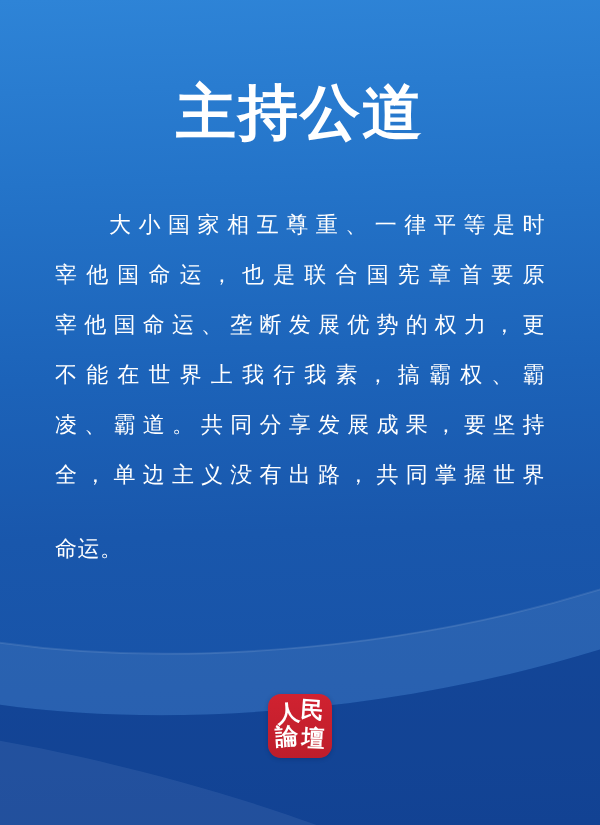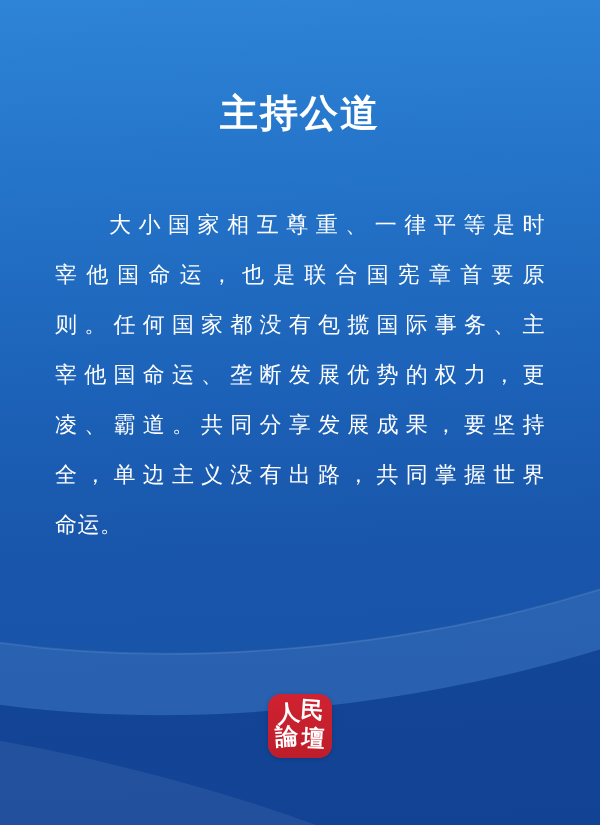--- a/index.html
+++ b/index.html
@@ -7,37 +7,37 @@
     position:relative;
     width:600px;height:825px;
     overflow:hidden;
     font-family:"Liberation Sans","DejaVu Sans",sans-serif;
     background:linear-gradient(178deg,#2E84D7 0%,#2474C9 22%,#1C63B9 45%,#1957AC 64%,#174FA3 100%);
   }
   .waves{position:absolute;left:0;top:0;width:600px;height:825px;pointer-events:none;}
   .title{
     position:absolute;left:0;top:90px;width:600px;
     text-align:center;
-    font-size:38px;line-height:46px;font-weight:bold;
+    font-size:60px;line-height:46px;font-weight:bold;
     letter-spacing:2px;color:#ffffff;
   }
   .body-text{
     position:absolute;left:55px;top:200px;width:490px;
     color:#ffffff;font-weight:normal;
     font-size:22px;letter-spacing:0.5px;
   }
   .line{
     height:50px;line-height:50px;
     text-align:justify;
     -moz-text-align-last:justify;
     text-align-last:justify;
     white-space:nowrap;
   }
   .line.first{padding-left:54px;}
-  .line.last{text-align:left;-moz-text-align-last:left;text-align-last:left;}
+  .line.last{text-align:left;-moz-text-align-last:left;text-align-last:left;margin-top:24px;}
   .logo{
     position:absolute;left:268px;top:694px;
     width:64px;height:64px;box-sizing:border-box;
     border-radius:13px;
     background:linear-gradient(180deg,#D02230 0%,#BE1D2B 100%);
     display:grid;
     grid-template-columns:1fr 1fr;
     grid-template-rows:1fr 1fr;
     padding:5px 6px;
     box-shadow:0 1px 4px rgba(0,20,60,0.25);
@@ -66,22 +66,22 @@
     <path d="M -5,740 C 100,758 230,792 330,830 L -5,830 Z" fill="rgba(200,225,255,0.09)"></path>
 
     <path d="M -5,642 C 160,666 390,655 605,588" fill="none" stroke="rgba(255,255,255,0.10)" stroke-width="2"></path>
   </svg>
 
   <div class="title">主持公道</div>
 
   <div class="body-text">
     <div class="line first">大小国家相互尊重、一律平等是时</div>
     <div class="line">宰他国命运，也是联合国宪章首要原</div>
-    <div class="line">则。任何国家都没有包揽国际事务、主</div>
     <div class="line">宰他国命运、垄断发展优势的权力，更</div>
+    <div class="line">不能在世界上我行我素，搞霸权、霸</div>
     <div class="line">凌、霸道。共同分享发展成果，要坚持</div>
     <div class="line">全，单边主义没有出路，共同掌握世界</div>
     <div class="line last">命运。</div>
   </div>
 
   <div class="logo" role="img">
     <span>人</span>
     <span>民</span>
     <span>論</span>
     <span>壇</span>

